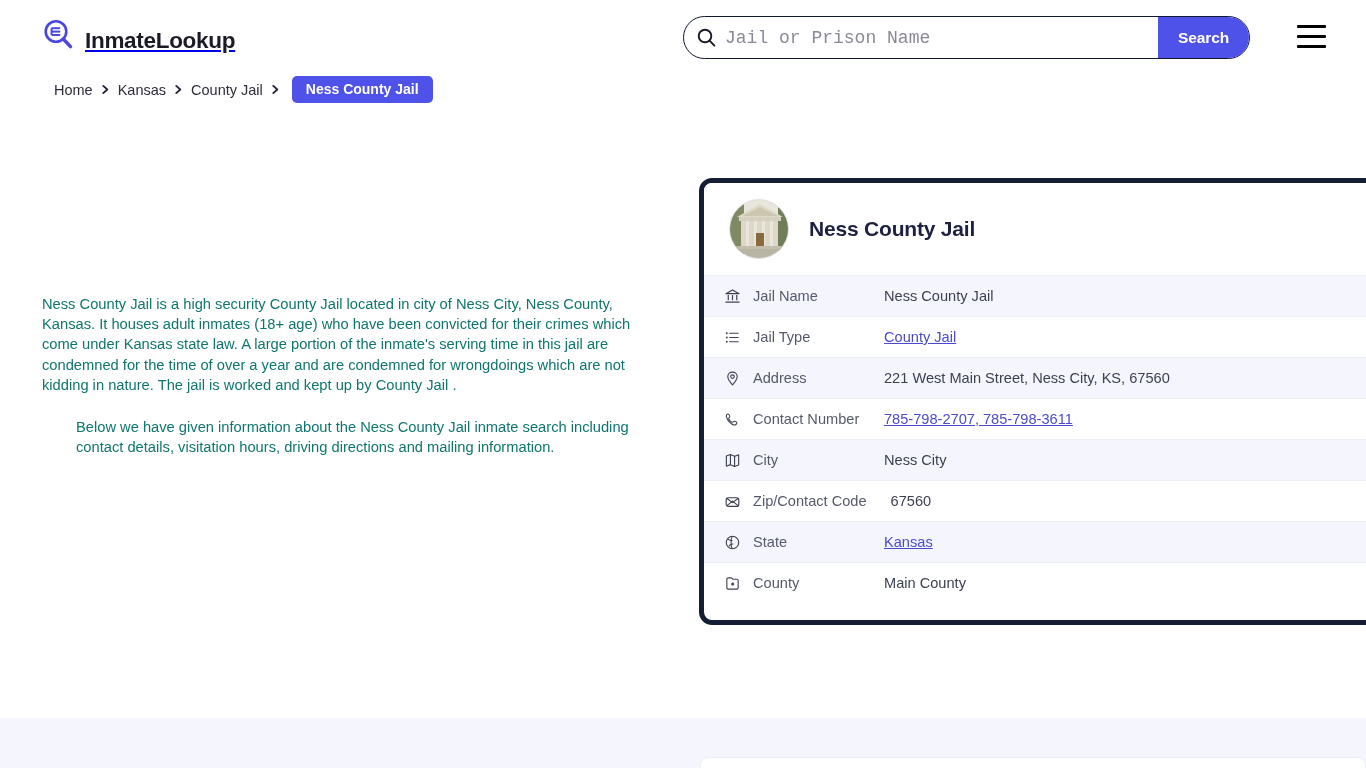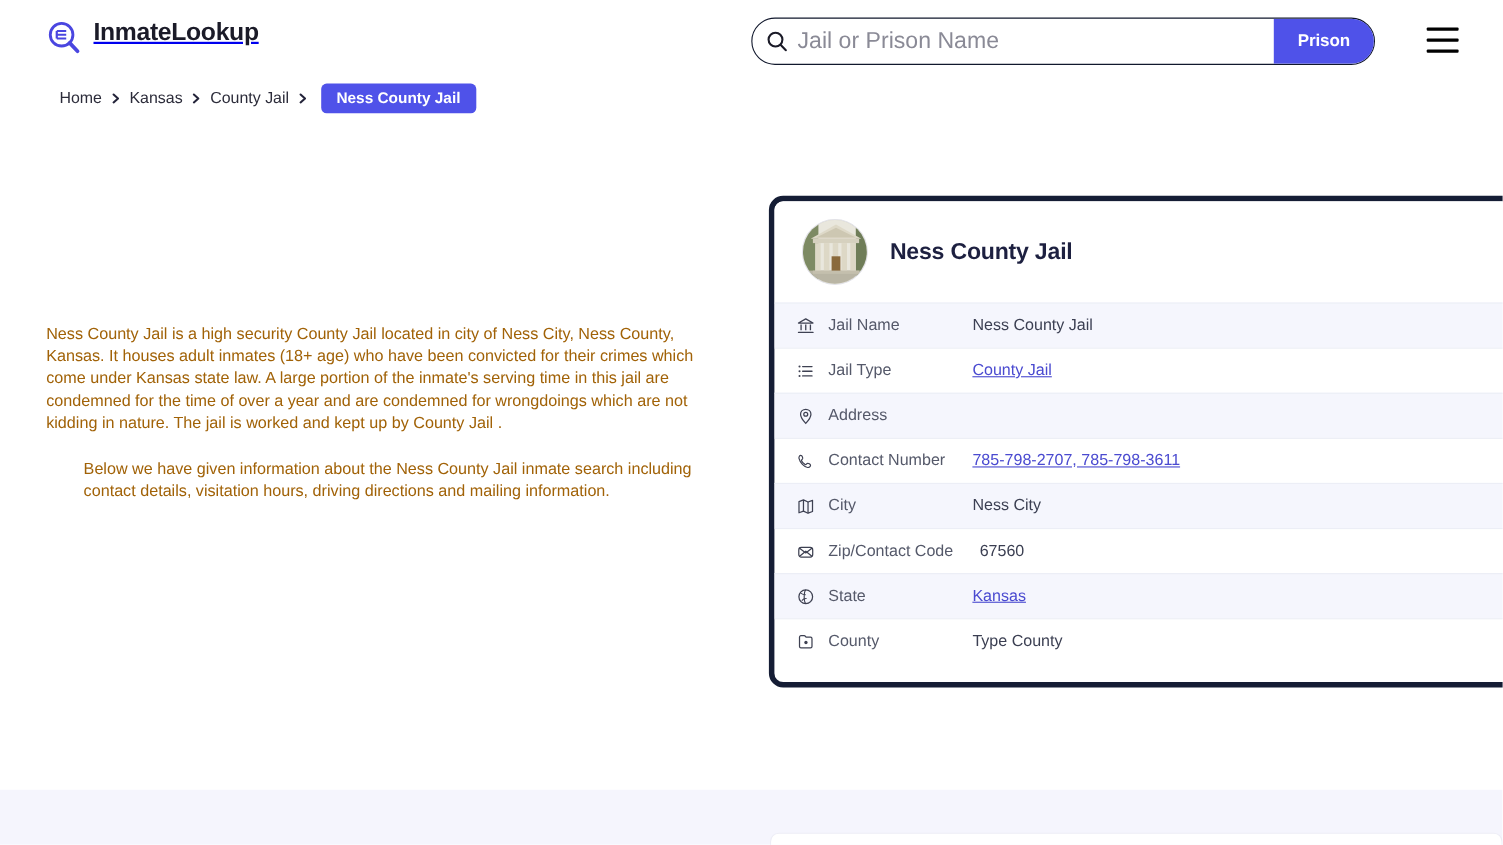--- a/index.html
+++ b/index.html
@@ -13,43 +13,43 @@
   }
   .page { position: relative; width: 1366px; height: 768px; background: #ffffff; }
 
   
   .header {
     position: absolute; top: 0; left: 0; width: 1366px; height: 74px;
     background: #ffffff;
   }
   .logo-wrap {
     position: absolute; left: 42px; top: 18px;
-    display: flex; align-items: flex-start; gap: 9px;
+    display: flex; align-items: flex-end; gap: 9px;
   }
   .logo-icon { width: 34px; height: 34px; display: block; }
   .logo-text {
     font-size: 22.5px; font-weight: 700; color: #1b1b28;
     letter-spacing: -0.3px; line-height: 1;
   }
 
   .searchbar {
     position: absolute; left: 683px; top: 16px;
     width: 567px; height: 43px;
     border: 1.6px solid #11182d;
     border-radius: 22px;
     background: #ffffff;
     display: flex; align-items: center;
     overflow: hidden;
   }
   .search-icon { margin-left: 13px; width: 19px; height: 19px; flex: none; }
   .search-input {
     flex: 1 1 auto; height: 100%;
     border: none; outline: none; background: transparent;
-    font-family: Liberation Sans, sans-serif;
-    font-size: 21px; color: #30313d;
+    font-family: Liberation Mono, monospace;
+    font-size: 18px; color: #30313d;
     padding: 0 8px 0 9px;
   }
   .search-input::placeholder { color: #8a8a96; }
   .search-btn {
     flex: none; width: 91px; height: 100%;
     background: #4f52e9; color: #ffffff;
     border: none; cursor: pointer;
     font-family: "Liberation Sans", sans-serif;
     font-size: 15.5px; font-weight: 700;
     letter-spacing: -0.1px;
@@ -78,21 +78,21 @@
   }
 
   
   .left-col { position: absolute; left: 42px; top: 272px; width: 600px; }
   .page-title {
     font-size: 26.5px; font-weight: 700; color: #1d2040;
     line-height: 1.22; letter-spacing: -0.25px;
   }
   .body-para {
     margin-top: 22px;
-    font-size: 14.7px; line-height: 20.2px; color: #a16207;
+    font-size: 14.7px; line-height: 20.2px; color: #0f766e;
   }
   .body-para + .body-para { margin-top: 22px; margin-left: 34px; }
 
   
   .info-card {
     position: absolute; left: 699px; top: 178px;
     width: 760px; min-height: 447px;
     background: #ffffff;
     border: 5px solid #151d35;
     border-radius: 13px;
@@ -171,21 +171,21 @@
     </a>
 
     <div class="searchbar">
       <span class="search-icon">
         <svg viewBox="0 0 19 19" width="19" height="19" xmlns="http://www.w3.org/2000/svg">
           <circle cx="8" cy="8" r="6.3" fill="none" stroke="#1b1b28" stroke-width="1.9"></circle>
           <line x1="12.6" y1="12.6" x2="17.4" y2="17.6" stroke="#1b1b28" stroke-width="1.9" stroke-linecap="round"></line>
         </svg>
       </span>
       <input class="search-input" type="text" placeholder="Jail or Prison Name" style="">
-      <button class="search-btn">Prison</button>
+      <button class="search-btn">Search</button>
     </div>
 
     <div class="hamburger">
       <span></span>
       <span></span>
       <span></span>
     </div>
   </div>
 
   <nav class="breadcrumb">
@@ -269,20 +269,21 @@
     </div>
 
     <div class="info-row alt">
       <span class="row-icon">
         <svg viewBox="0 0 18 18" width="17" height="17" xmlns="http://www.w3.org/2000/svg">
           <path d="M9 2.2c-2.8 0-5 2.1-5 4.8 0 3.5 5 8.8 5 8.8s5-5.3 5-8.8c0-2.7-2.2-4.8-5-4.8z" fill="none" stroke="#3e4152" stroke-width="1.2"></path>
           <circle cx="9" cy="7" r="1.9" fill="none" stroke="#3e4152" stroke-width="1.2"></circle>
         </svg>
       </span>
       <span class="row-label">Address</span>
+      <span class="row-value">221 West Main Street, Ness City, KS, 67560</span>
     </div>
 
     <div class="info-row">
       <span class="row-icon">
         <svg viewBox="0 0 18 18" width="17" height="17" xmlns="http://www.w3.org/2000/svg">
           <path d="M4.2 3.2c1 0 1.3.6 1.6 1.5.3.9.5 1.3.1 1.8l-.8.9c-.3.4-.2.7 0 1.1.6 1.2 1.9 2.6 3.2 3.3.4.2.8.3 1.1 0l.9-.8c.5-.4.9-.2 1.8.1.9.3 1.5.6 1.5 1.6 0 1.4-1.6 2.3-2.8 2.1C7.5 14.2 3.5 10.2 2.5 6 2.2 4.8 2.9 3.2 4.2 3.2z" fill="none" stroke="#3e4152" stroke-width="1.15" stroke-linejoin="round"></path>
         </svg>
       </span>
       <span class="row-label">Contact Number</span>
       <span class="row-value"><a href="#">785-798-2707, 785-798-3611</a></span>
@@ -326,21 +327,21 @@
     </div>
 
     <div class="info-row">
       <span class="row-icon">
         <svg viewBox="0 0 18 18" width="17" height="17" xmlns="http://www.w3.org/2000/svg">
           <path d="M3 4.5c0-.8.6-1.4 1.4-1.4h3.1c.5 0 .9.2 1.2.6l.6.8h4.3c.8 0 1.4.6 1.4 1.4v7.6c0 .8-.6 1.4-1.4 1.4H4.4c-.8 0-1.4-.6-1.4-1.4V4.5z" fill="none" stroke="#3e4152" stroke-width="1.2" stroke-linejoin="round"></path>
           <circle cx="9.2" cy="9.6" r="1.6" fill="#3e4152"></circle>
         </svg>
       </span>
       <span class="row-label">County</span>
-      <span class="row-value">Type County</span>
+      <span class="row-value">Main County</span>
     </div>
 
   </div>
 
   <div class="bottom-band"></div>
   <div class="bottom-card"></div>
 
 </div>
 
 </body></html>

